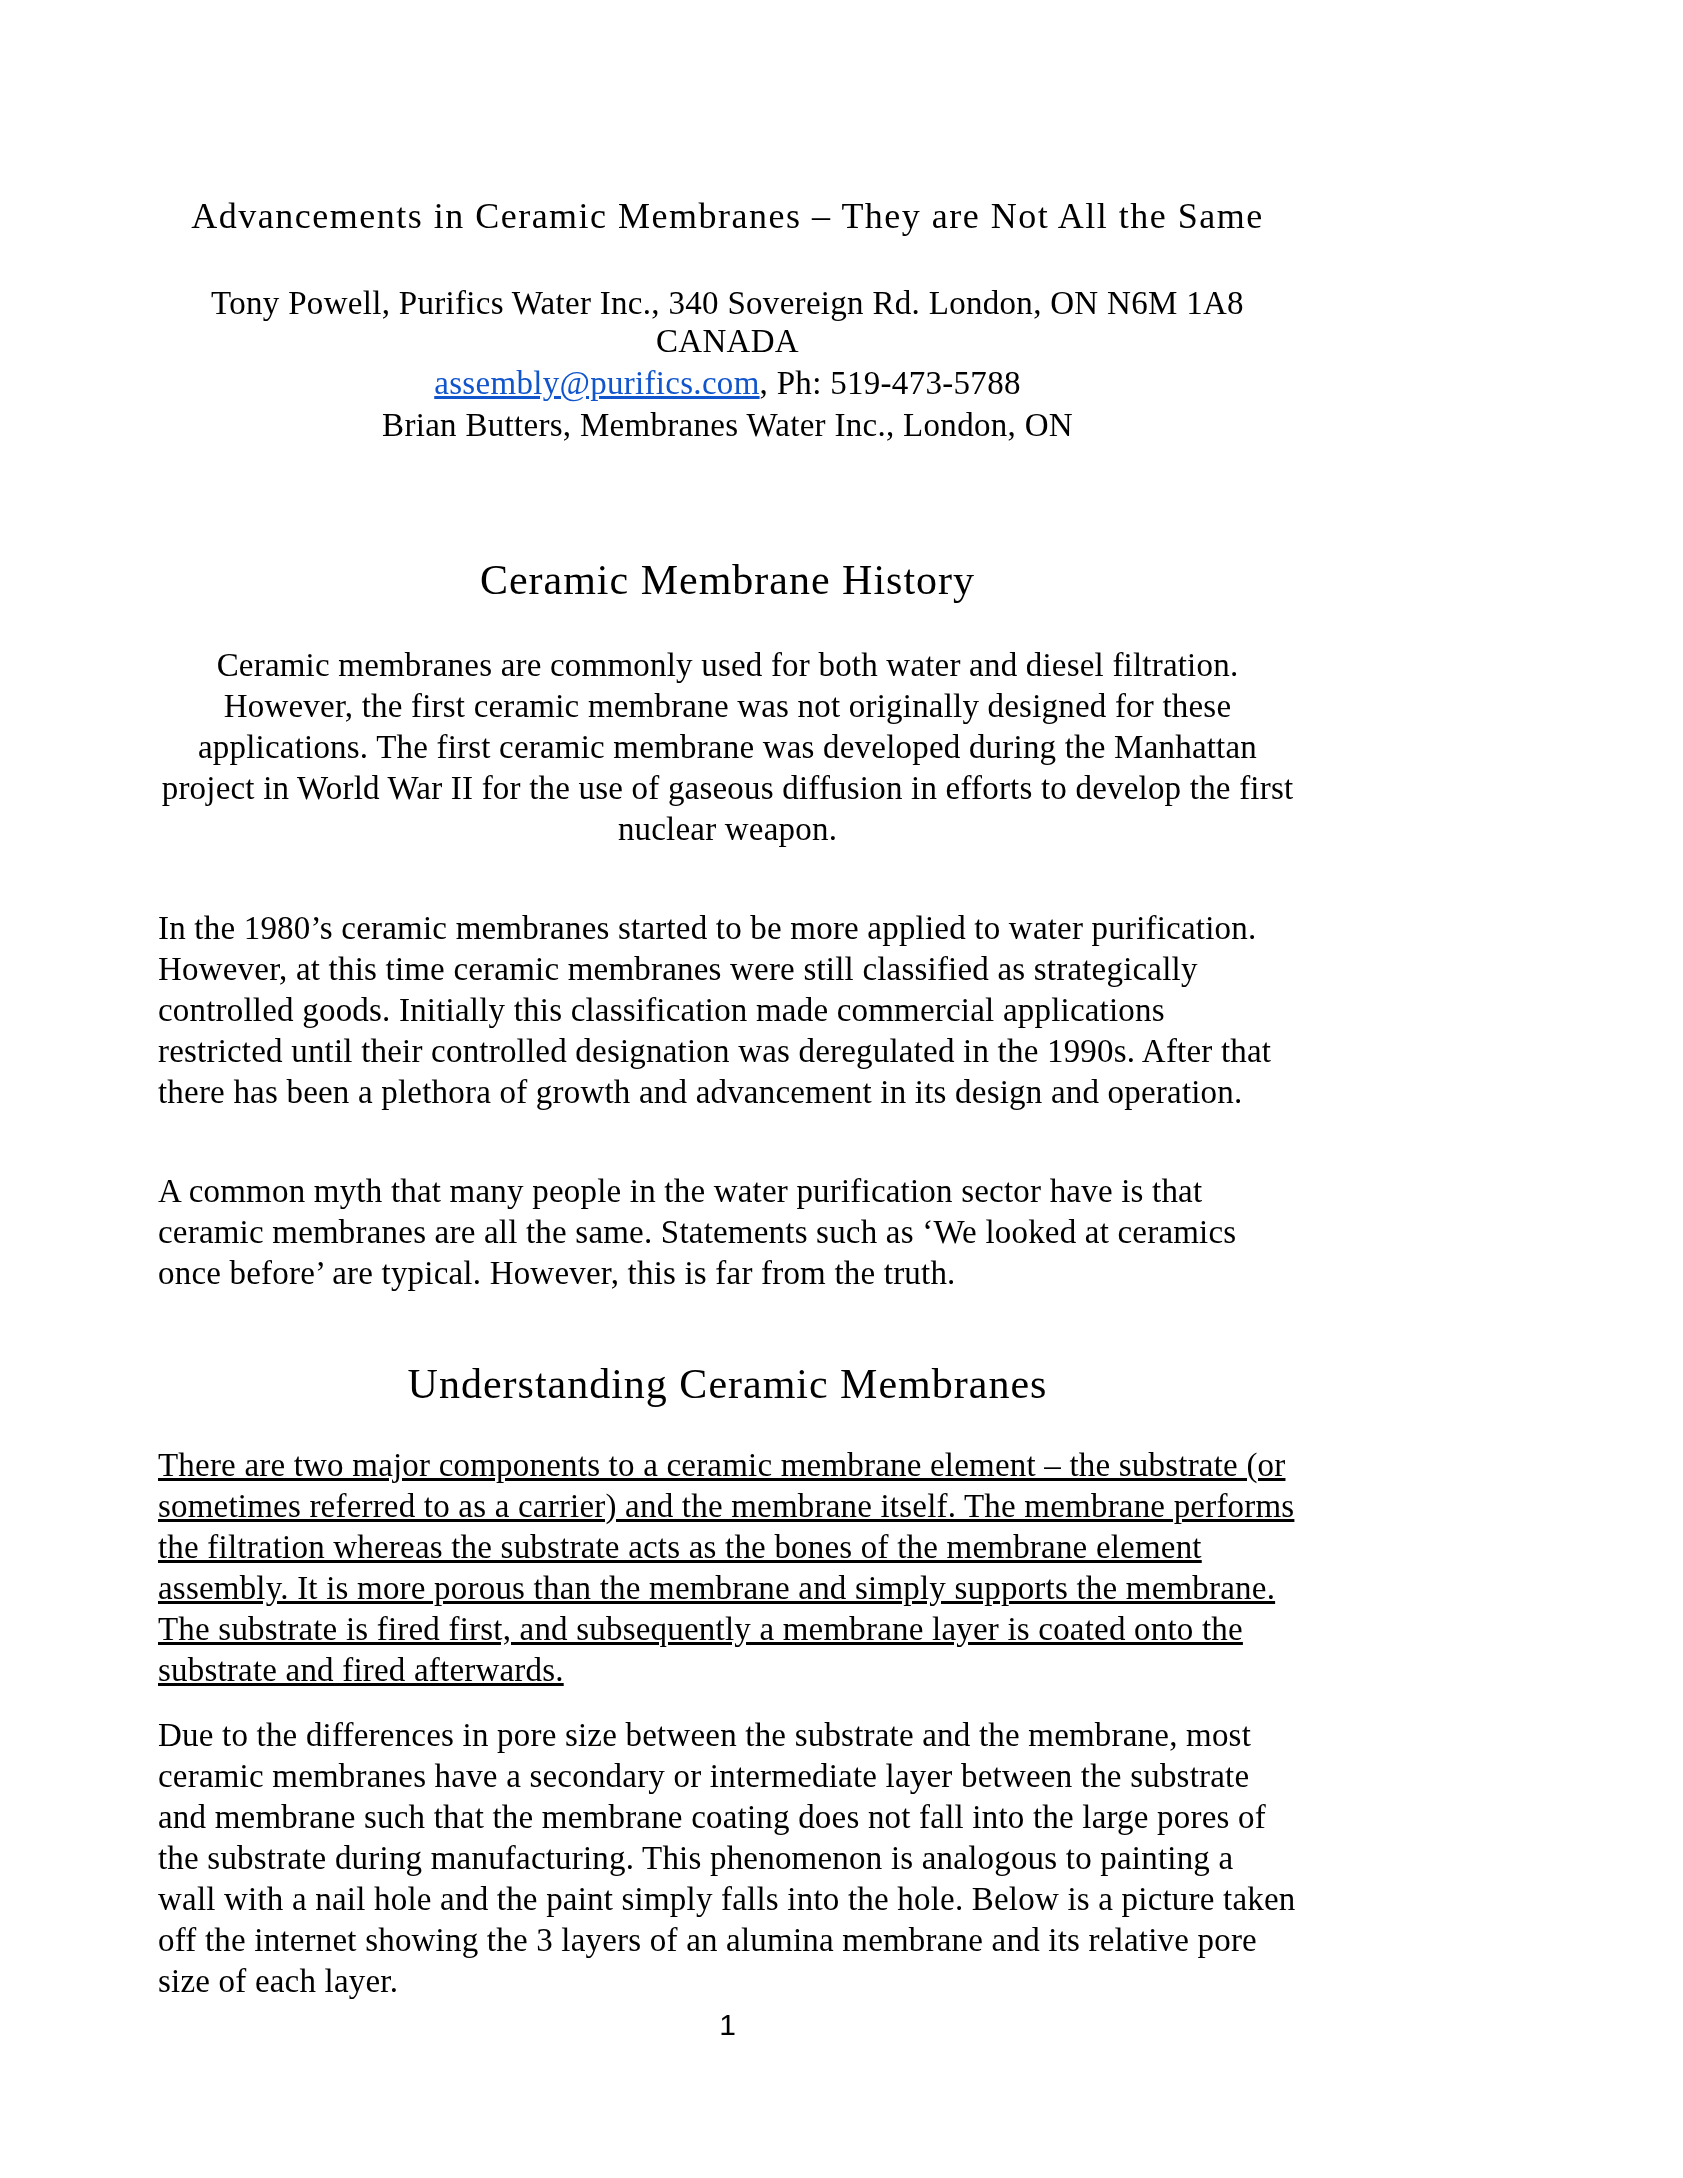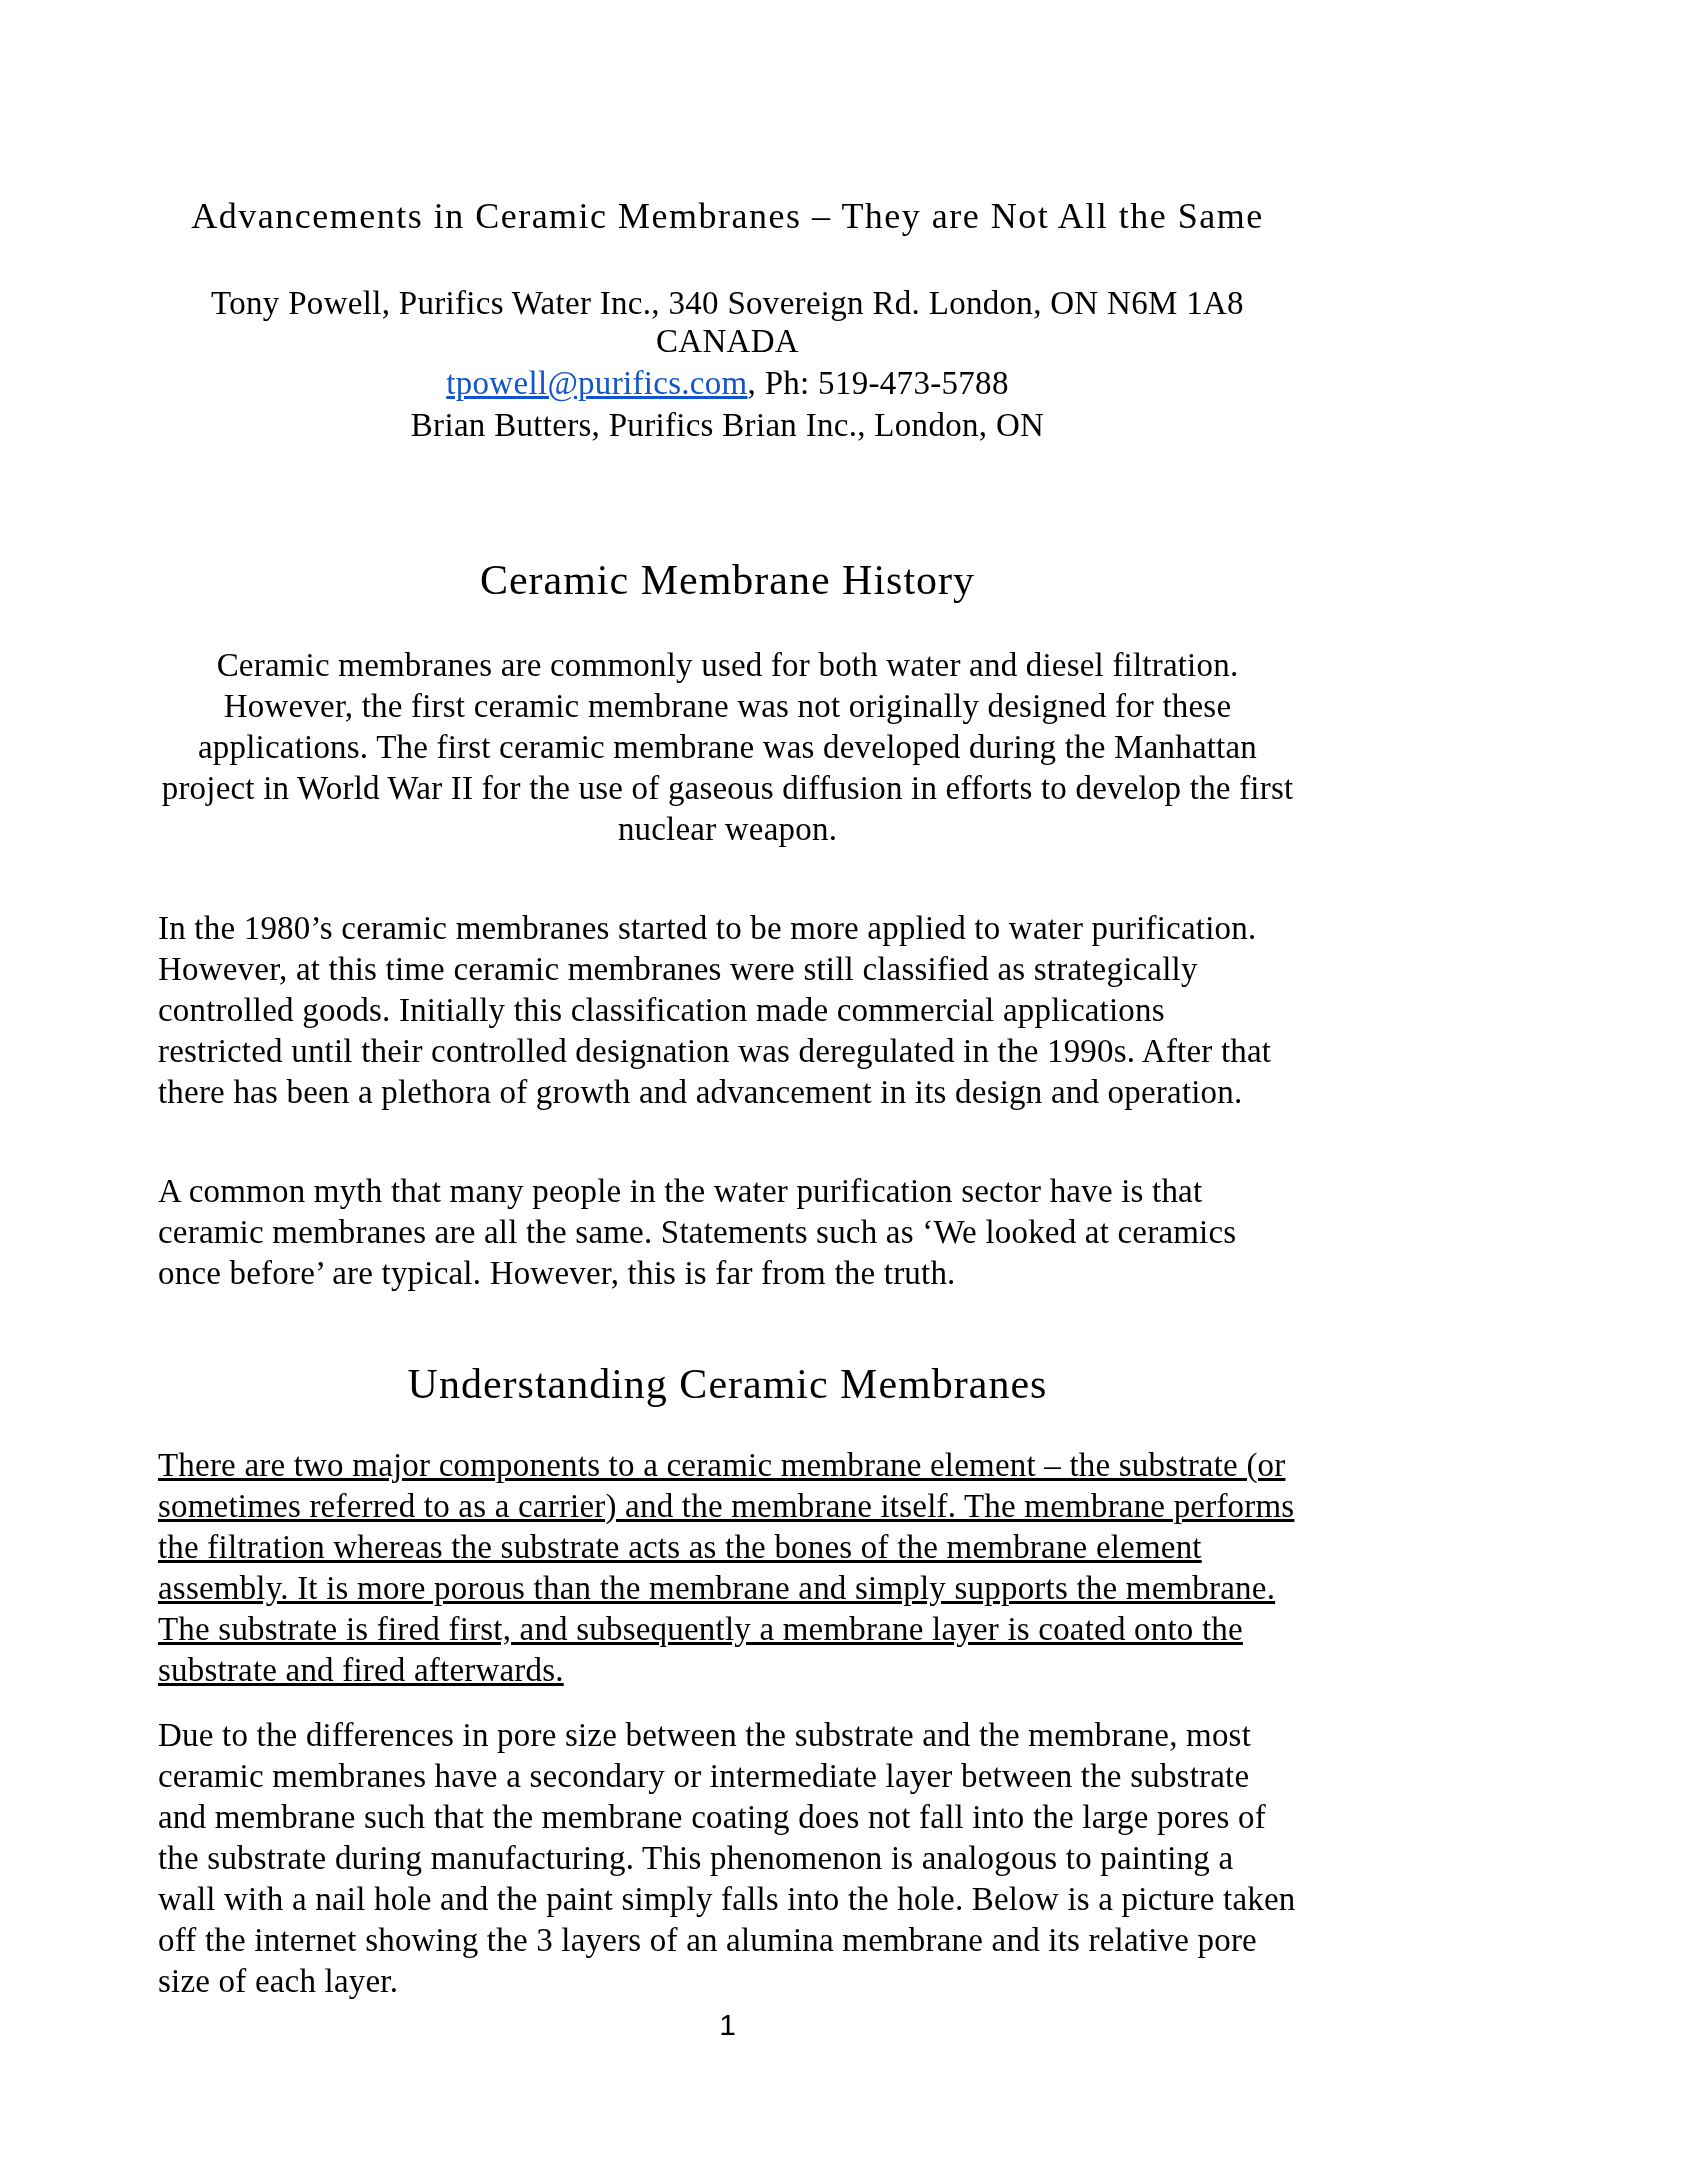--- a/index.html
+++ b/index.html
@@ -69,22 +69,22 @@
 </style>
 </head>
 <body>
 
 <div class="page">
 
   <h1 class="doc-title">Advancements in Ceramic Membranes – They are Not All the Same</h1>
 
   <div class="byline">
     <p>Tony Powell, Purifics Water Inc., 340 Sovereign Rd. London, ON N6M 1A8 CANADA</p>
-    <p><a class="email-link" href="#">tpowell@purifics.com</a><span>, Ph: 519-473-5788</span></p>
-    <p>Brian Butters, Purifics Brian Inc., London, ON</p>
+    <p><a class="email-link" href="#">assembly@purifics.com</a><span>, Ph: 519-473-5788</span></p>
+    <p>Brian Butters, Membranes Water Inc., London, ON</p>
   </div>
 
   <h2 class="section-heading heading-1">Ceramic Membrane History</h2>
 
   <p class="body-para para-gap-a">Ceramic membranes are commonly used for both water and diesel filtration. However, the first ceramic membrane was not originally designed for these applications. The first ceramic membrane was developed during the Manhattan project in World War II for the use of gaseous diffusion in efforts to develop the first nuclear weapon.</p>
 
   <p class="body-para para-gap">In the 1980’s ceramic membranes started to be more applied to water purification. However, at this time ceramic membranes were still classified as strategically controlled goods. Initially this classification made commercial applications restricted until their controlled designation was deregulated in the 1990s. After that there has been a plethora of growth and advancement in its design and operation.</p>
 
   <p class="body-para para-gap">A common myth that many people in the water purification sector have is that ceramic membranes are all the same. Statements such as ‘We looked at ceramics once before’ are typical. However, this is far from the truth.</p>
 

